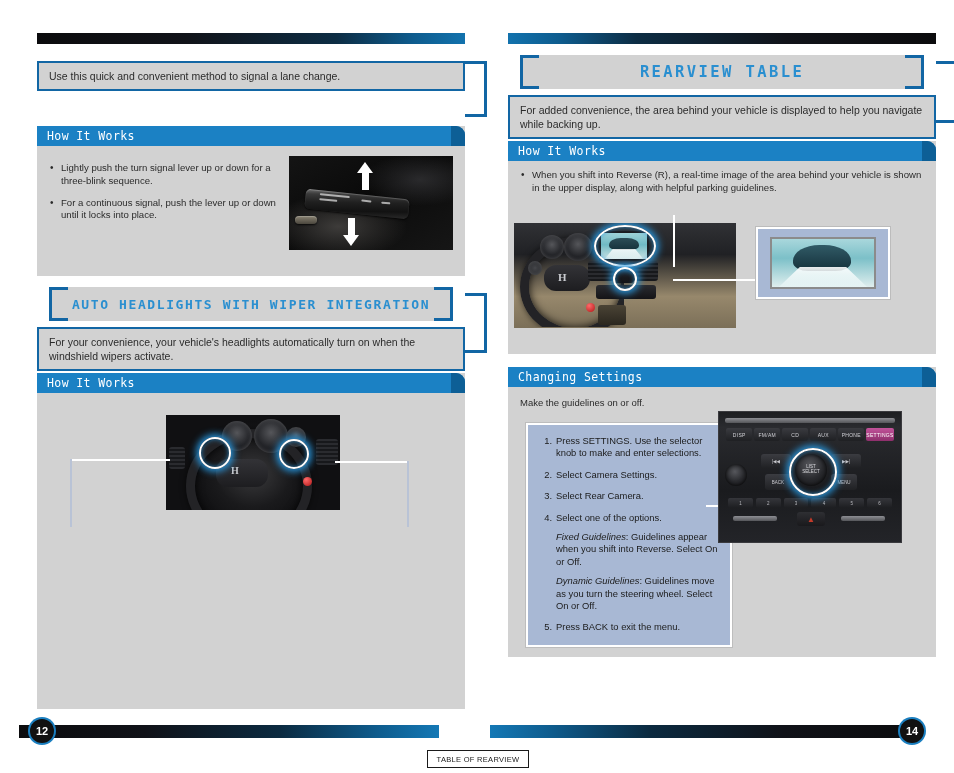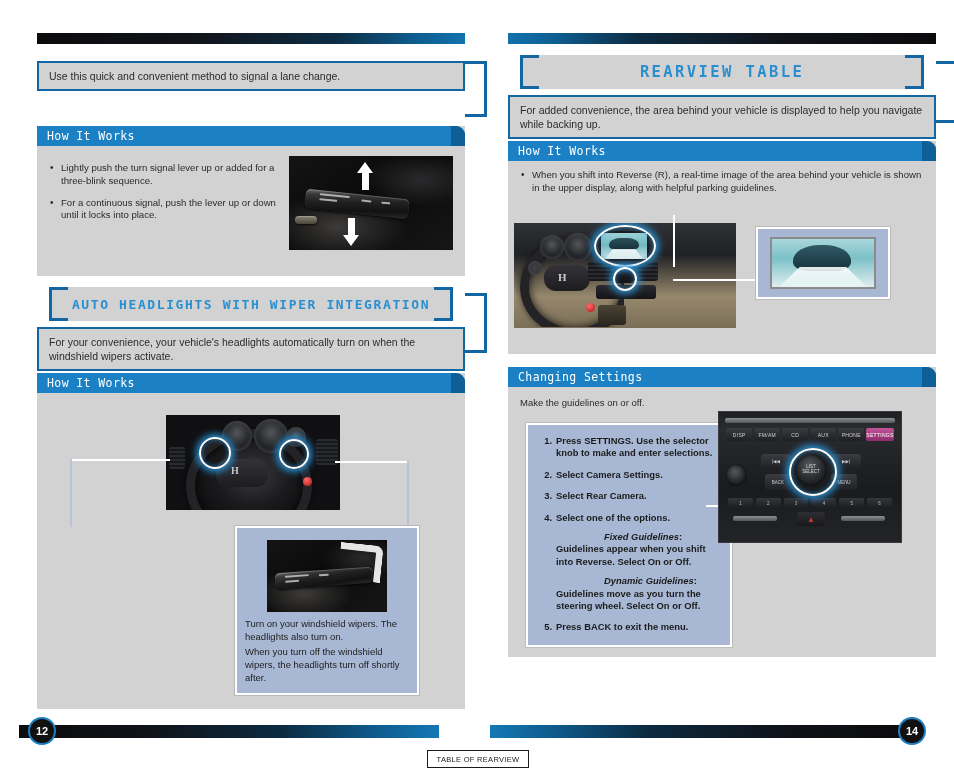--- a/index.html
+++ b/index.html
@@ -252,28 +252,28 @@
 
   
   .steps{
     position:absolute;background:#a8b8d4;border:2px solid #fff;
     box-shadow:0 0 0 1px #bdbdbd;
     padding:10px 12px 10px 10px;
   }
   ol.ol{margin:0;padding:0;list-style:none;counter-reset:s;}
   ol.ol > li{
     position:relative;padding-left:18px;margin-bottom:9px;
-    font-size:9.4px;line-height:1.32;color:#1b1b1b;font-weight:bold;
+    font-size:9.4px;line-height:1.32;color:#1b1b1b;
   }
   ol.ol > li::before{
     counter-increment:s;content:counter(s) ".";
     position:absolute;left:0;top:0;width:14px;text-align:right;font-size:9.4px;
   }
   ol.ol > li p{margin:7px 0 0 0;}
-  ol.ol > li p em{font-style:italic;margin-left:48px;}
+  ol.ol > li p em{font-style:italic;}
 
   .smalltext{font-size:9.5px;line-height:1.35;color:#2b2b2b;}
 
   
   .toc{
     position:absolute;left:427px;top:750px;width:100px;height:16px;
     border:1px solid #1a1a1a;background:#fff;
     display:flex;align-items:center;justify-content:center;
     font-size:7.5px;letter-spacing:.3px;color:#1a1a1a;
   }
@@ -296,21 +296,21 @@
         <i style="left:0;top:53px;width:22px;height:3px;"></i>
       </div>
     </div>
 
     <div class="panel" style="top:126px;height:150px;">
       <div class="panelhdr">
           <span>How It Works</span>
         </div>
       <div class="panelbody" style="display:flex;gap:10px;">
         <ul class="bl" style="flex:1;padding-top:6px;">
-          <li>Lightly push the turn signal lever up or added for a three-blink sequence.</li>
+          <li>Lightly push the turn signal lever up or down for a three-blink sequence.</li>
           <li>For a continuous signal, push the lever up or down until it locks into place.</li>
         </ul>
 
         <div class="photo dark" style="width:164px;height:94px;flex:none;">
           <div class="lever" style="left:16px;top:38px;width:104px;height:20px;transform:rotate(6deg);">
             <span class="mk" style="left:14px;top:3px;width:30px;height:2px;"></span>
             <span class="mk" style="left:14px;top:8px;width:18px;height:1.5px;"></span>
             <span class="mk" style="left:56px;top:5px;width:10px;height:1.5px;"></span>
             <span class="mk" style="left:76px;top:5px;width:9px;height:1.5px;"></span>
           </div>
@@ -362,32 +362,20 @@
           <div class="ring" style="left:33px;top:22px;width:28px;height:28px;"></div>
           <div class="ring" style="left:113px;top:24px;width:26px;height:26px;"></div>
         </div>
 
         <div class="leadline" style="position:absolute;left:33px;top:66px;width:100px;height:2px;background:#fff;"></div>
         <div class="leadline" style="position:absolute;left:33px;top:66px;width:2px;height:68px;background:#b9c3d6;"></div>
         <div class="leadline" style="position:absolute;left:298px;top:68px;width:74px;height:2px;background:#fff;"></div>
         <div class="leadline" style="position:absolute;left:370px;top:68px;width:2px;height:66px;background:#b9c3d6;"></div>
 
 
-        <div class="cobox" style="left:198px;top:133px;width:180px;height:165px;">
-          <div class="photo dark" style="position:absolute;left:30px;top:12px;width:120px;height:72px;">
-            <div class="lever" style="left:8px;top:30px;width:98px;height:16px;transform:rotate(-4deg);">
-              <span class="mk" style="left:10px;top:3px;width:24px;height:2px;"></span>
-              <span class="mk" style="left:10px;top:8px;width:14px;height:1.5px;"></span>
-              <span class="mk" style="left:44px;top:4px;width:10px;height:1.5px;"></span>
-            </div>
-            <div style="position:absolute;left:72px;top:4px;width:36px;height:30px;border-top:7px solid #e6e6e6;border-right:7px solid #e6e6e6;border-radius:0 8px 0 0;transform:rotate(6deg);"></div>
-          </div>
-          <div style="position:absolute;left:8px;top:90px;width:164px;">Turn on your windshield wipers. The headlights also turn on.</div>
-          <div style="position:absolute;left:8px;top:118px;width:164px;">When you turn off the windshield wipers, the headlights turn off shortly after.</div>
-        </div>
 
       </div>
     </div>
 
     <div class="botbar l" style="left:1px;"></div>
   </div>
 
   <div class="col right">
 
     <div class="topbar" style="left:19px;background:linear-gradient(to left,#0b0b0d 0%,#111319 35%,#0d2d44 70%,#0e5c8e 88%,#1272ad 100%);"></div>

